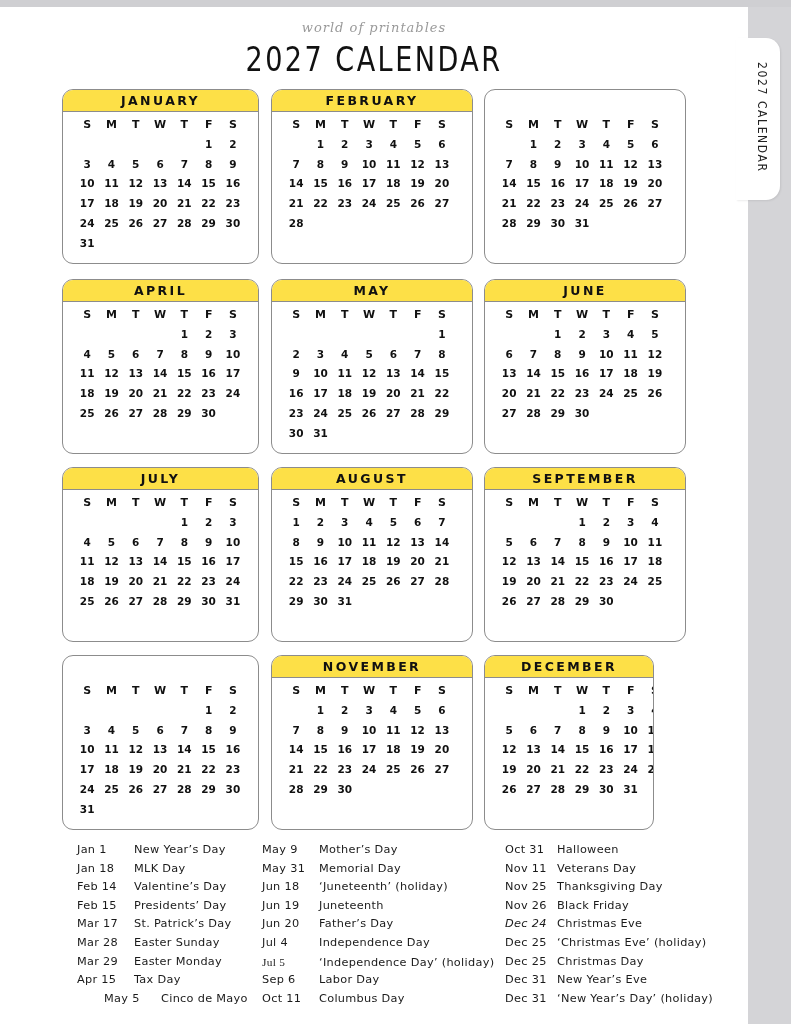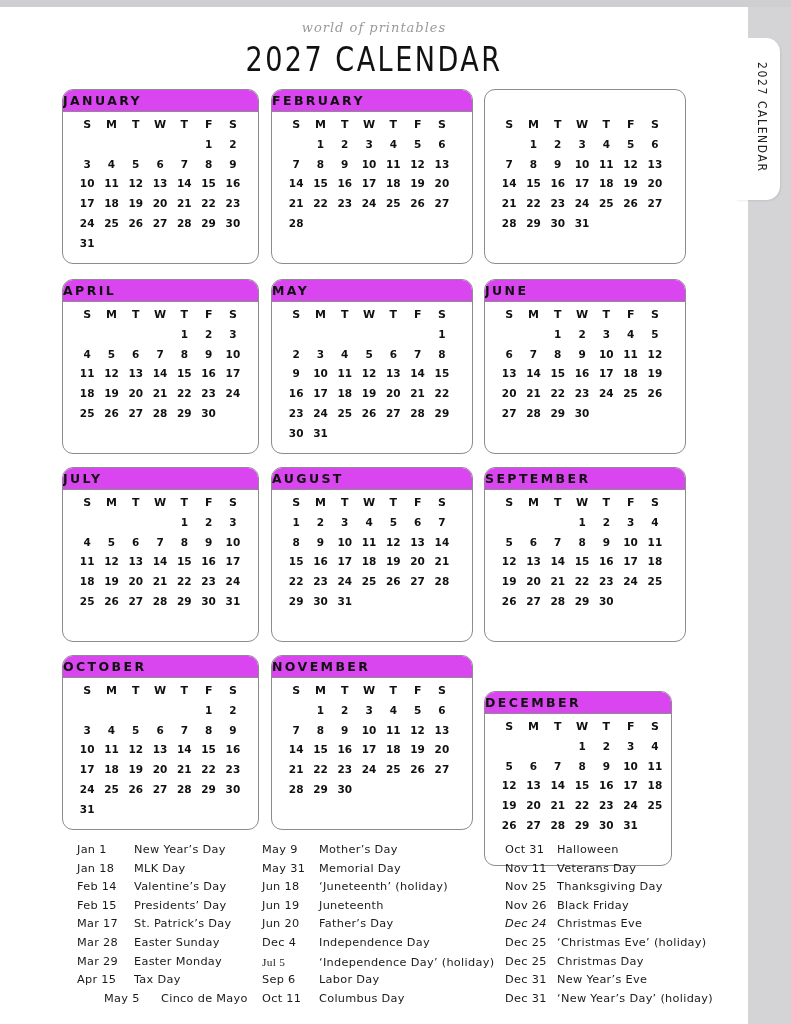--- a/index.html
+++ b/index.html
@@ -12,21 +12,21 @@
   .tab-label { position:absolute; left:749px; top:62px; width:20px; height:120px;
          writing-mode:vertical-rl; font-family:"DejaVu Sans Condensed","DejaVu Sans", sans-serif;
          font-size:12px; letter-spacing:1.6px; color:#222; text-align:left; }
   .brand { position:absolute; left:0; width:748px; top:20px; text-align:center;
          font-family:"DejaVu Serif", serif; font-style:italic; font-size:13px; color:#9a9a9a; letter-spacing:1px; }
   .title { position:absolute; left:0; width:748px; top:40px; text-align:center;
          font-family:"DejaVu Sans", sans-serif; font-size:33px; font-weight:normal; letter-spacing:3px;
          transform:scaleX(0.82); transform-origin:374px 0; color:#111; }
   .card { position:absolute; width:196px; height:175px; border:1.3px solid #8c8c8c; border-radius:11px;
          background:#fff; overflow:hidden; box-sizing:border-box; }
-  .card-head { height:21px; background:#d946ef; border-bottom:1.3px solid #8c8c8c; text-align:left;
+  .card-head { height:21px; background:#fde047; border-bottom:1.3px solid #8c8c8c; text-align:center;
          font-size:12.5px; font-weight:bold; letter-spacing:2.4px; line-height:21px; color:#111; }
   .grid { position:absolute; left:12px; top:25px; width:170px; display:grid;
          grid-template-columns:repeat(7, 24.3px); grid-auto-rows:19.8px; }
   .grid span { font-size:10.5px; font-weight:bold; text-align:center; line-height:19.8px; color:#111; }
   .grid span.dow { font-size:11px; }
   .hol { position:absolute; top:841px; }
   .hol .row { height:18.6px; font-size:11.3px; line-height:18.6px; white-space:nowrap; color:#1a1a1a; letter-spacing:0.3px; }
   .hol .d { display:inline-block; }
 </style>
 </head>
@@ -441,21 +441,20 @@
         <span>24</span>
         <span>25</span>
         <span>26</span>
         <span>27</span>
         <span>28</span>
         <span>29</span>
         <span>30</span>
       </div>
     </div>
     <div class="card" style="left: 62px; top: 655px; width: 197px;">
-      <div class="card-head">OCTOBER</div>
       <div class="grid">
         <span class="dow">S</span>
         <span class="dow">M</span>
         <span class="dow">T</span>
         <span class="dow">W</span>
         <span class="dow">T</span>
         <span class="dow">F</span>
         <span class="dow">S</span>
         <span></span>
         <span></span>
@@ -531,21 +530,21 @@
         <span>23</span>
         <span>24</span>
         <span>25</span>
         <span>26</span>
         <span>27</span>
         <span>28</span>
         <span>29</span>
         <span>30</span>
       </div>
     </div>
-    <div class="card" style="left: 484px; top: 691px; width: 188px;">
+    <div class="card" style="left: 484px; top: 655px; width: 170px;">
       <div class="card-head">DECEMBER</div>
       <div class="grid">
         <span class="dow">S</span>
         <span class="dow">M</span>
         <span class="dow">T</span>
         <span class="dow">W</span>
         <span class="dow">T</span>
         <span class="dow">F</span>
         <span class="dow">S</span>
         <span></span>
@@ -596,21 +595,21 @@
       <div class="row"><span class="d" style="width: 57px;">Mar 29</span><span>Easter Monday</span></div>
       <div class="row"><span class="d" style="width: 57px;">Apr 15</span><span>Tax Day</span></div>
       <div class="row"><span class="d" style="width: 57px; margin-left: 27px;">May 5</span><span>Cinco de Mayo</span></div>
     </div>
     <div class="hol" style="left: 262px;">
       <div class="row"><span class="d" style="width: 57px;">May 9</span><span>Mother’s Day</span></div>
       <div class="row"><span class="d" style="width: 57px;">May 31</span><span>Memorial Day</span></div>
       <div class="row"><span class="d" style="width: 57px;">Jun 18</span><span>‘Juneteenth’ (holiday)</span></div>
       <div class="row"><span class="d" style="width: 57px;">Jun 19</span><span>Juneteenth</span></div>
       <div class="row"><span class="d" style="width: 57px;">Jun 20</span><span>Father’s Day</span></div>
-      <div class="row"><span class="d" style="width: 57px;">Dec 4</span><span>Independence Day</span></div>
+      <div class="row"><span class="d" style="width: 57px;">Jul 4</span><span>Independence Day</span></div>
       <div class="row"><span class="d" style="width: 57px; font-family: Liberation Serif, serif;">Jul 5</span><span>‘Independence Day’ (holiday)</span></div>
       <div class="row"><span class="d" style="width: 57px;">Sep 6</span><span>Labor Day</span></div>
       <div class="row"><span class="d" style="width: 57px;">Oct 11</span><span>Columbus Day</span></div>
     </div>
     <div class="hol" style="left: 505px;">
       <div class="row"><span class="d" style="width: 52px;">Oct 31</span><span>Halloween</span></div>
       <div class="row"><span class="d" style="width: 52px;">Nov 11</span><span>Veterans Day</span></div>
       <div class="row"><span class="d" style="width: 52px;">Nov 25</span><span>Thanksgiving Day</span></div>
       <div class="row"><span class="d" style="width: 52px;">Nov 26</span><span>Black Friday</span></div>
       <div class="row"><span class="d" style="width: 52px; font-style: italic;">Dec 24</span><span>Christmas Eve</span></div>

